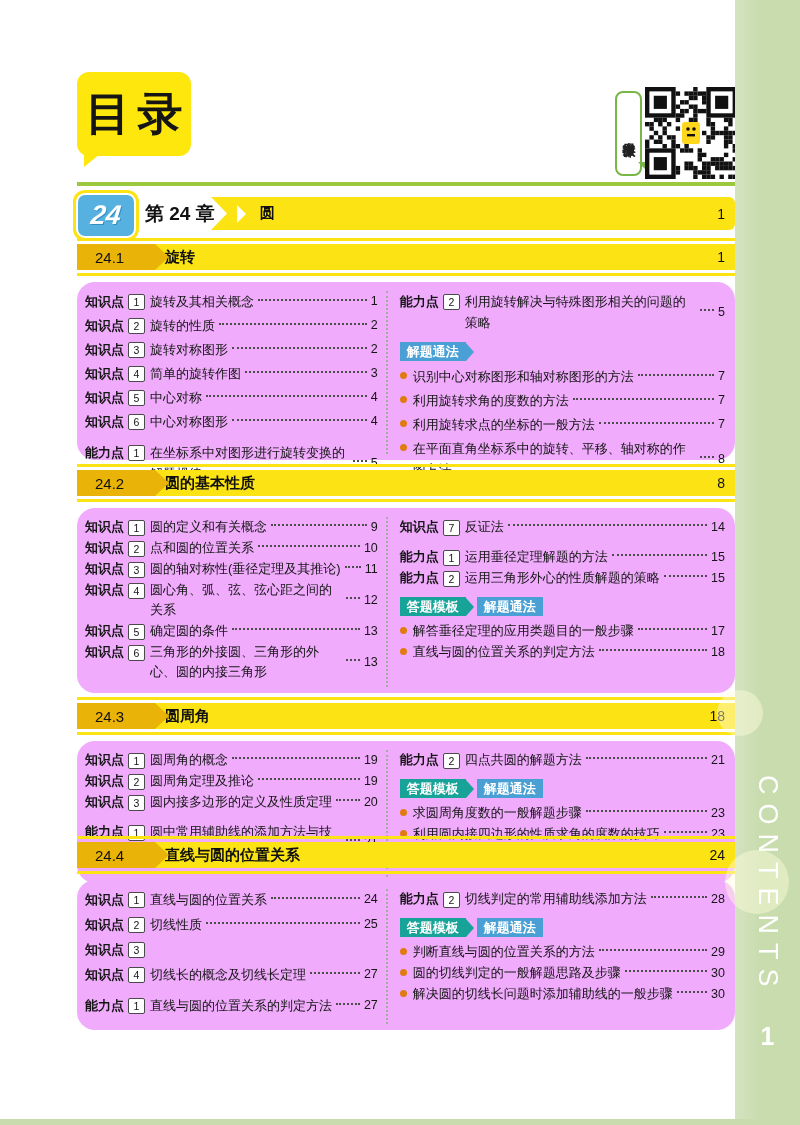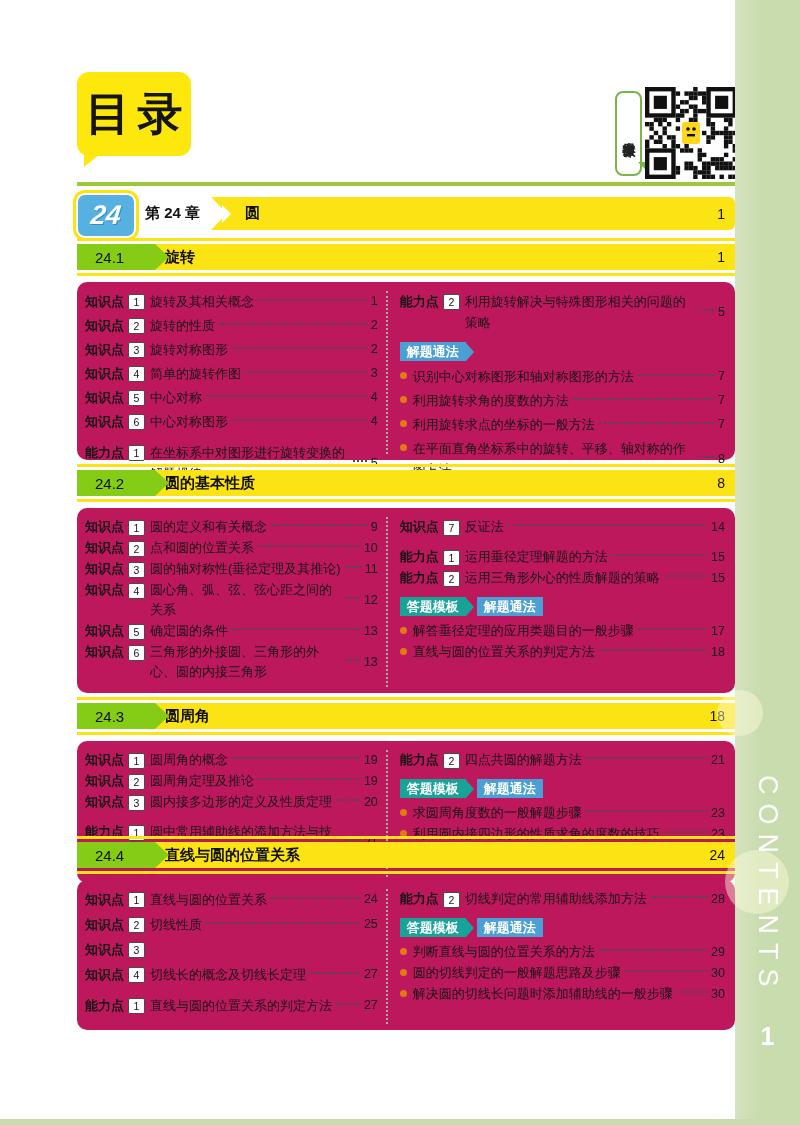--- a/index.html
+++ b/index.html
@@ -40,37 +40,37 @@
   .chapter-bar{position:absolute;left:77px;top:197px;width:658px;height:33px;background:#fce313;
     border-radius:6px;display:flex;align-items:center;}
   .chapter-pill{position:absolute;left:0;top:0;height:33px;width:150px;background:#ffffff;
     clip-path:polygon(0 0,calc(100% - 16px) 0,100% 50%,calc(100% - 16px) 100%,0 100%);
     border-radius:6px 0 0 6px;}
   .chapter-badge{position:absolute;left:-1px;top:-4px;width:56px;height:41px;background:#56b1e1;
     border:2px solid #ffffff;box-shadow:0 0 0 3px #fce313;border-radius:9px;display:flex;
     align-items:center;justify-content:center;z-index:3;}
   .chapter-badge span{color:#ffffff;font-size:27px;font-weight:900;font-style:italic;transform:skewX(-6deg);
     text-shadow:1px 1px 0 #2f8fc4;}
-  .chapter-label{position:relative;z-index:2;margin-left:68px;font-size:15px;font-weight:700;color:#111;}
+  .chapter-label{position:relative;z-index:2;margin-left:68px;font-size:19px;font-weight:700;color:#111;}
   .chapter-notch{position:relative;z-index:2;width:0;height:0;margin-left:22px;
     border-top:9px solid transparent;border-bottom:9px solid transparent;border-left:9px solid #ffffff;}
   .chapter-title{position:relative;z-index:2;margin-left:14px;font-size:15px;font-weight:700;color:#111;}
   .chapter-page{position:relative;z-index:2;margin-left:auto;margin-right:10px;font-size:14px;color:#111;}
 
   
   .section{position:absolute;left:77px;width:658px;}
   .sec-header{border-top:3px solid #fce313;border-bottom:3px solid #fce313;padding:3px 0;}
   .sec-bar{position:relative;height:26px;background:#fce313;display:flex;align-items:center;}
-  .sec-pill{position:absolute;left:0;top:0;height:26px;width:92px;background:#84cc16;
+  .sec-pill{position:absolute;left:0;top:0;height:26px;width:92px;background:#eab308;
     clip-path:polygon(0 0,calc(100% - 14px) 0,100% 50%,calc(100% - 14px) 100%,0 100%);
     display:flex;align-items:center;padding-left:18px;box-sizing:border-box;
     font-size:15px;font-weight:500;color:#111;}
   .sec-title{margin-left:88px;font-size:15px;font-weight:700;color:#111;}
   .sec-page{margin-left:auto;margin-right:10px;font-size:14px;color:#111;}
-  .sec-box{background:#be185d;border-radius:10px;margin-top:6px;display:flex;
+  .sec-box{background:#f0abfc;border-radius:18px;margin-top:6px;display:flex;
     padding:9px 10px 6px 8px;box-sizing:border-box;}
   .col-left{width:47%;padding-right:8px;box-sizing:border-box;}
   .col-right{flex:1;border-left:2px dotted #9fae9f;padding-left:12px;}
 
   
   .entry,.bullet{display:flex;align-items:flex-start;font-size:13px;line-height:20px;
     margin-bottom:1px;color:#151515;}
   .s0 .entry,.s0 .bullet{line-height:21px;margin-bottom:3px;}
   .s3 .col-left .entry{line-height:21px;margin-bottom:4px;}
   .gap{margin-top:10px;}

